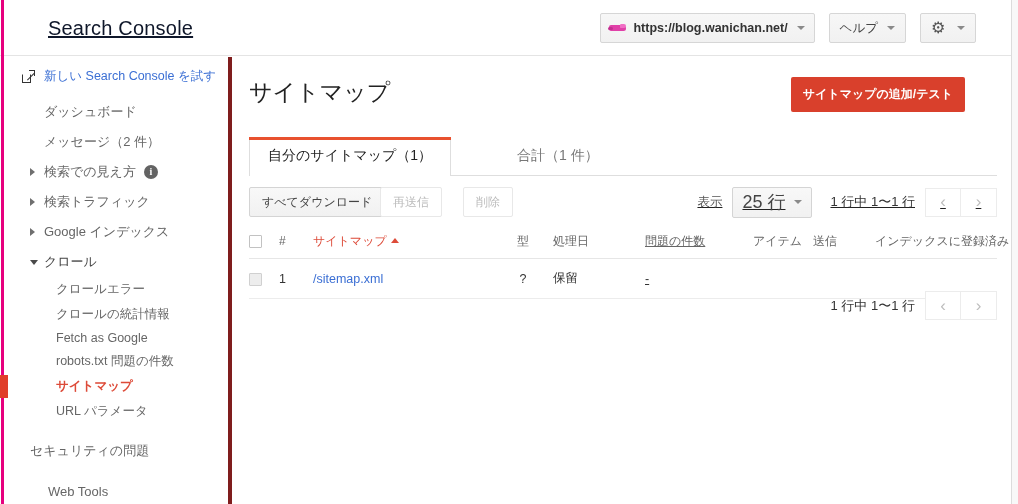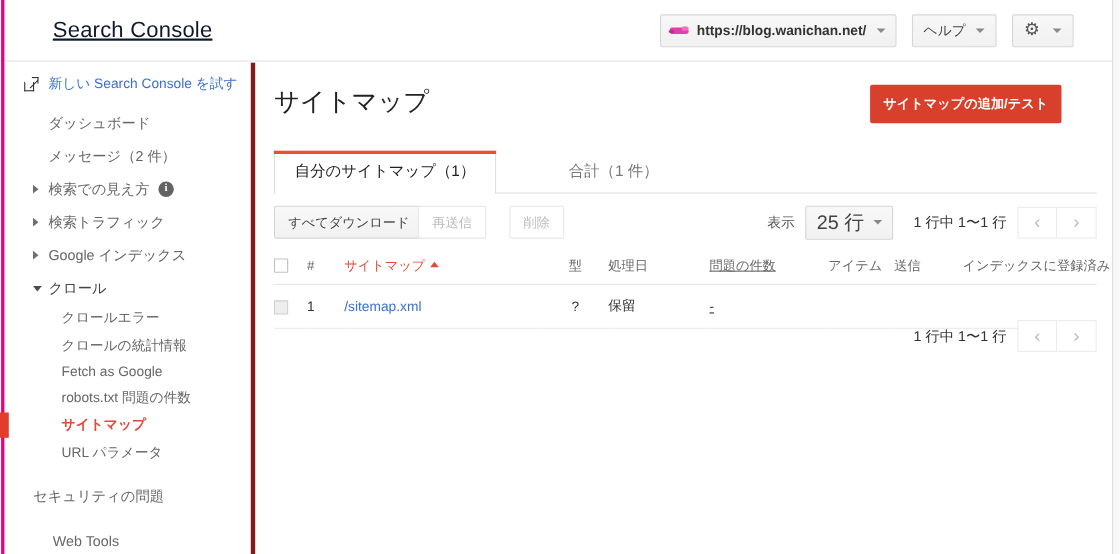--- a/index.html
+++ b/index.html
@@ -353,20 +353,21 @@
   #tb-resend   { left: 131px; }
   #tb-delete   { left: 214px; }
 
   .pager {
     position: absolute;
     right: 0; top: 0;
     display: flex;
     align-items: center;
     height: 30px;
     gap: 0;
+    text-decoration: underline;
   }
   .pager-label {
     font-size: 12.5px;
     color: #555;
     margin-right: 10px;
     white-space: nowrap;
   }
   .rows-select {
     display: inline-flex;
     align-items: center;

